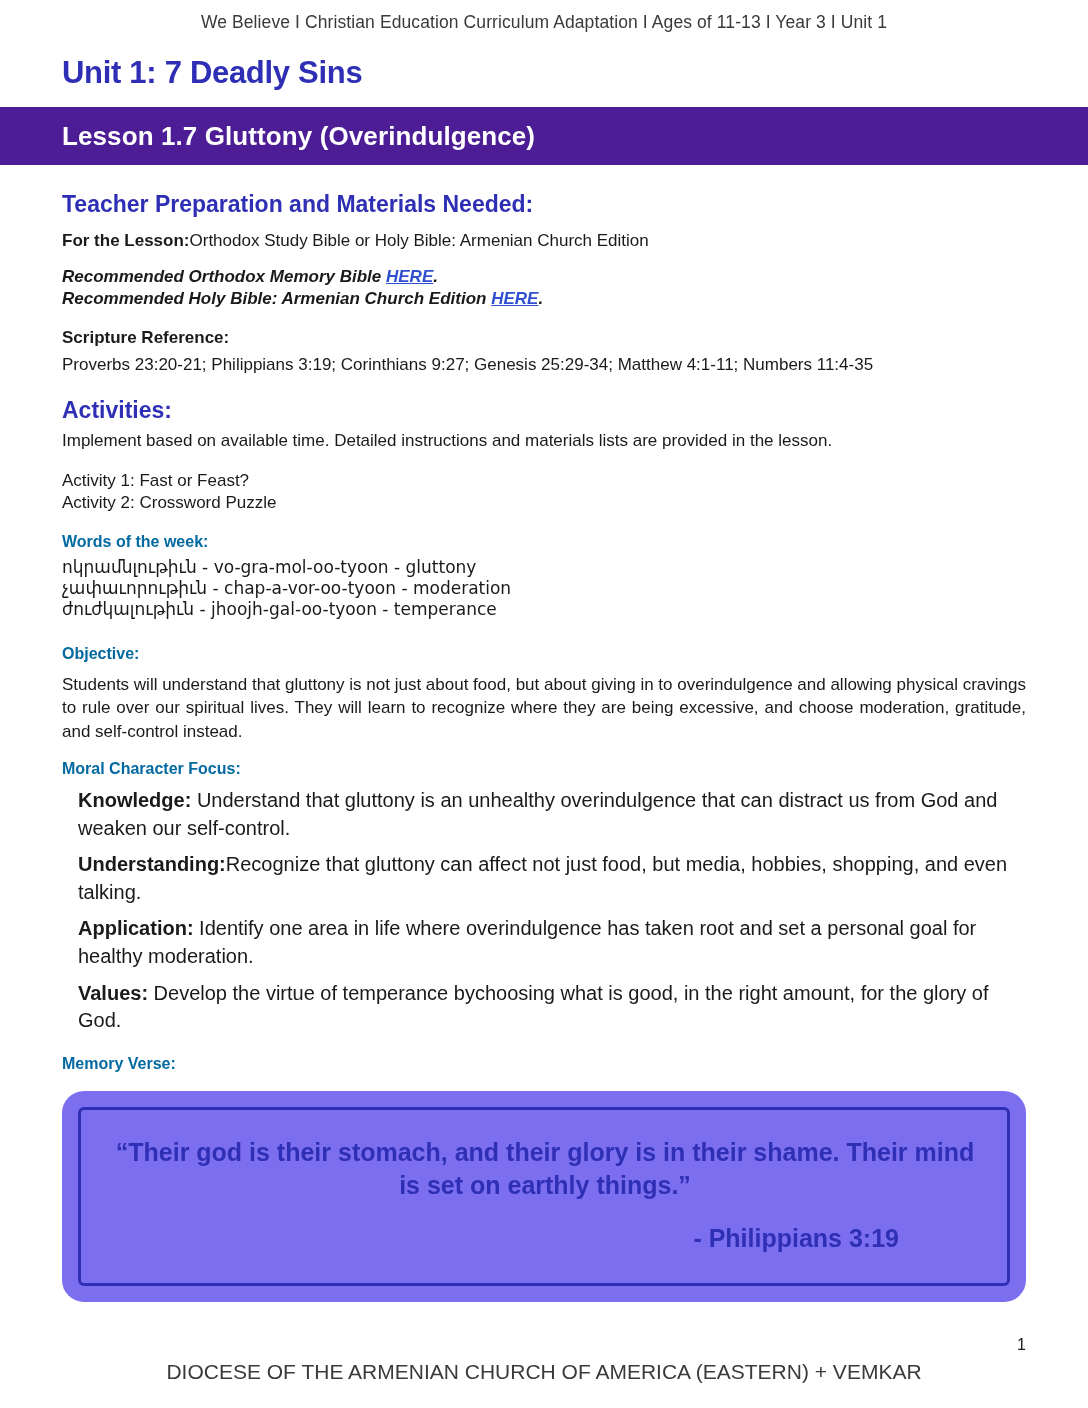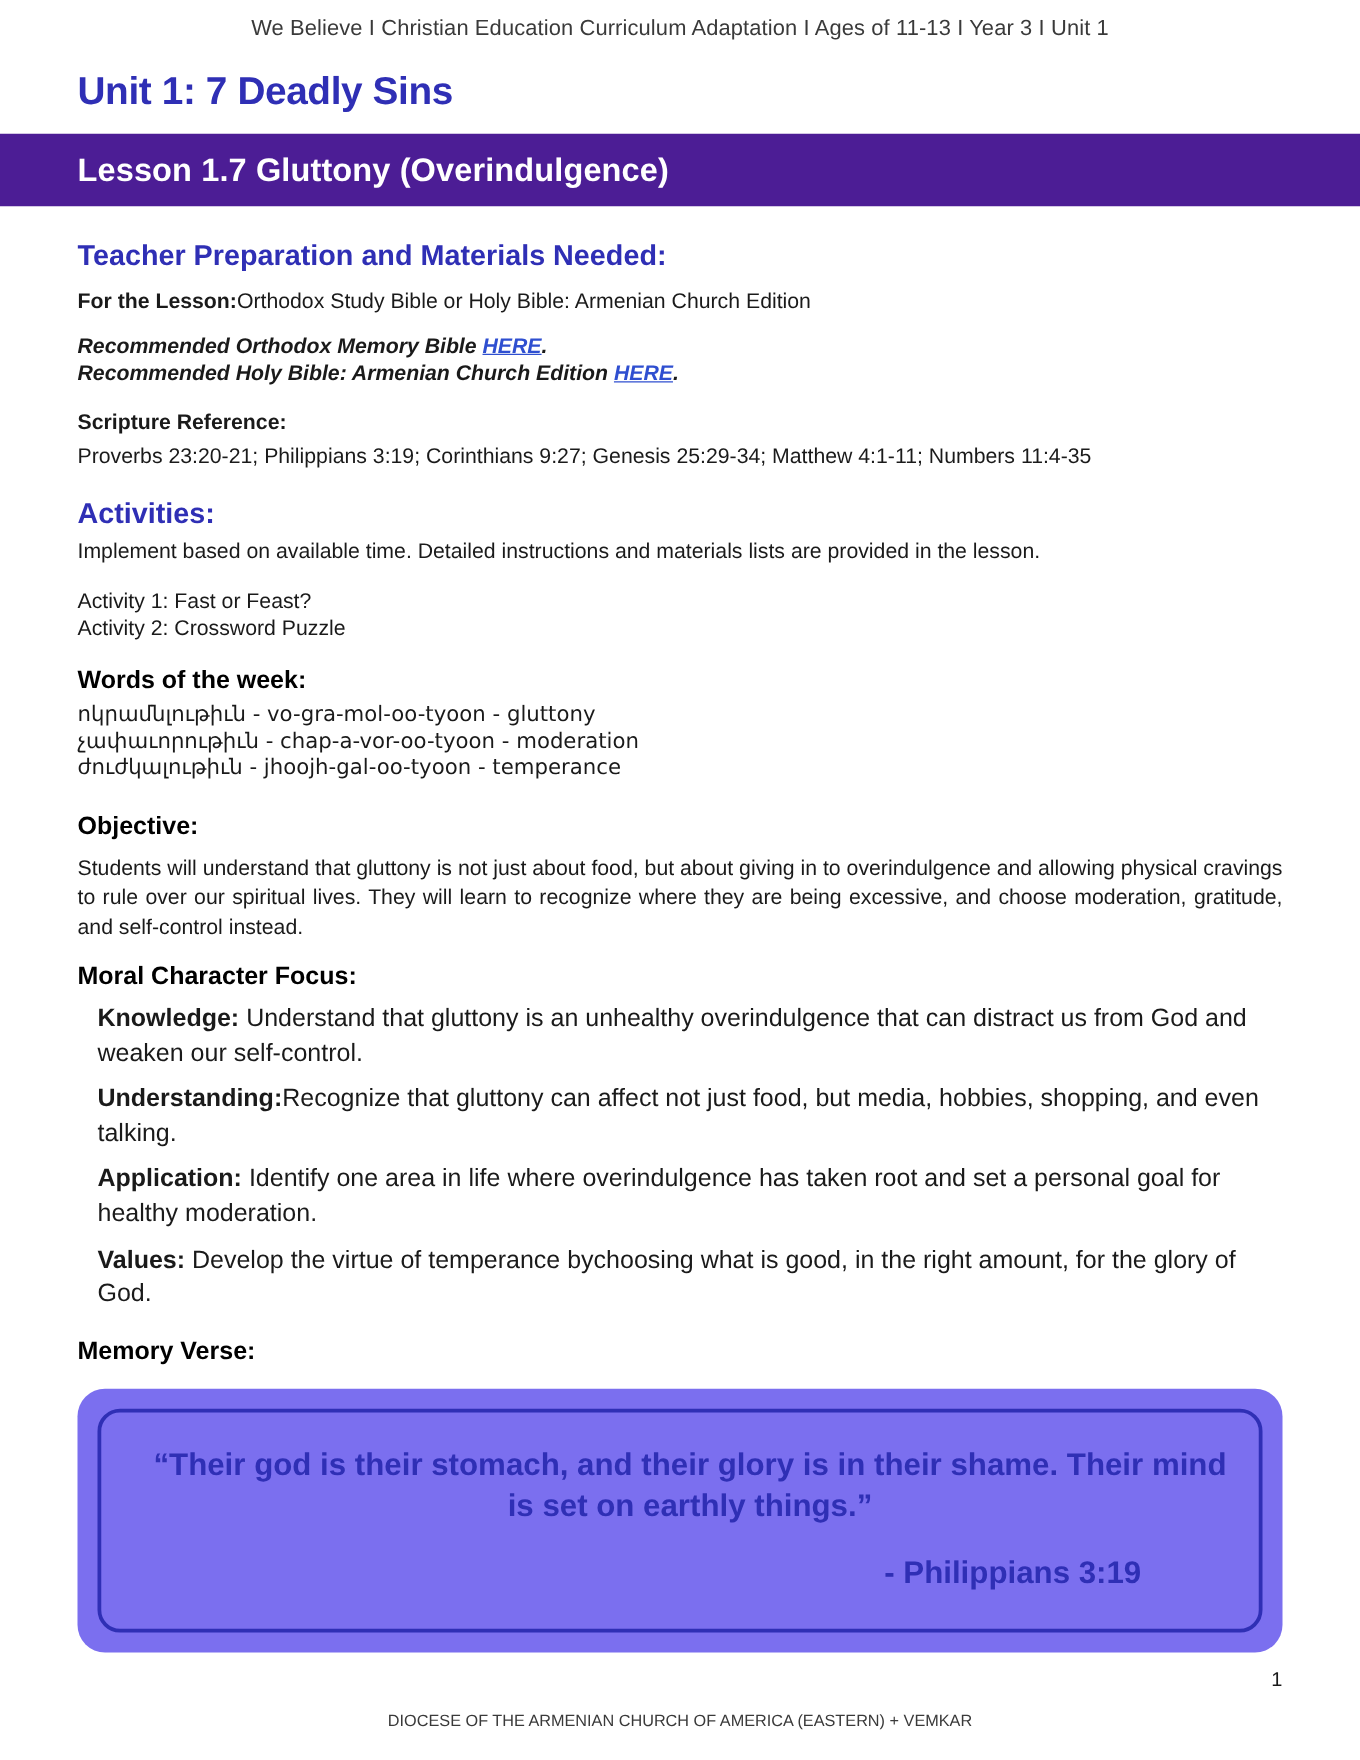--- a/index.html
+++ b/index.html
@@ -56,22 +56,22 @@
   h2.section {
     color: #2f2fb5;
     font-size: 23px;
     font-weight: bold;
     margin: 26px 0 12px 0;
   }
   h2.section.tight {
     margin: 20px 0 6px 0;
   }
   h3.subsection {
-    color: #000000;
-    font-size: 20px;
+    color: #0369a1;
+    font-size: 16px;
     font-weight: bold;
     margin: 20px 0 6px 0;
   }
   p.body {
     font-size: 17px;
     margin: 4px 0;
     line-height: 1.35;
   }
   .bold-label {
     font-weight: bold;
@@ -110,22 +110,22 @@
     margin: 9px 16px;
   }
   .verse-outer {
     margin: 18px 0 0 0;
     background: #7b6fef;
     border-radius: 22px;
     padding: 16px;
   }
   .verse-inner {
     border: 3px solid #2f2fb5;
-    border-radius: 18px;
-    padding: 26px 14px 30px 30px;
+    border-radius: 6px;
+    padding: 26px 28px 30px 30px;
     text-align: center;
   }
   .verse-text {
     color: #2f2fb5;
     font-weight: bold;
     font-size: 25px;
     line-height: 1.32;
   }
   .verse-ref {
     color: #2f2fb5;
@@ -141,21 +141,21 @@
     bottom: 54px;
     font-size: 16px;
     color: #1a1a1a;
   }
   .footer {
     position: absolute;
     bottom: 24px;
     left: 0;
     width: 100%;
     text-align: center;
-    font-size: 13px;
+    font-size: 21px;
     color: #3a3a3a;
   }
   .activity-line {
     font-size: 17px;
     margin: 2px 0;
   }
 </style>
 </head>
 <body>
 

